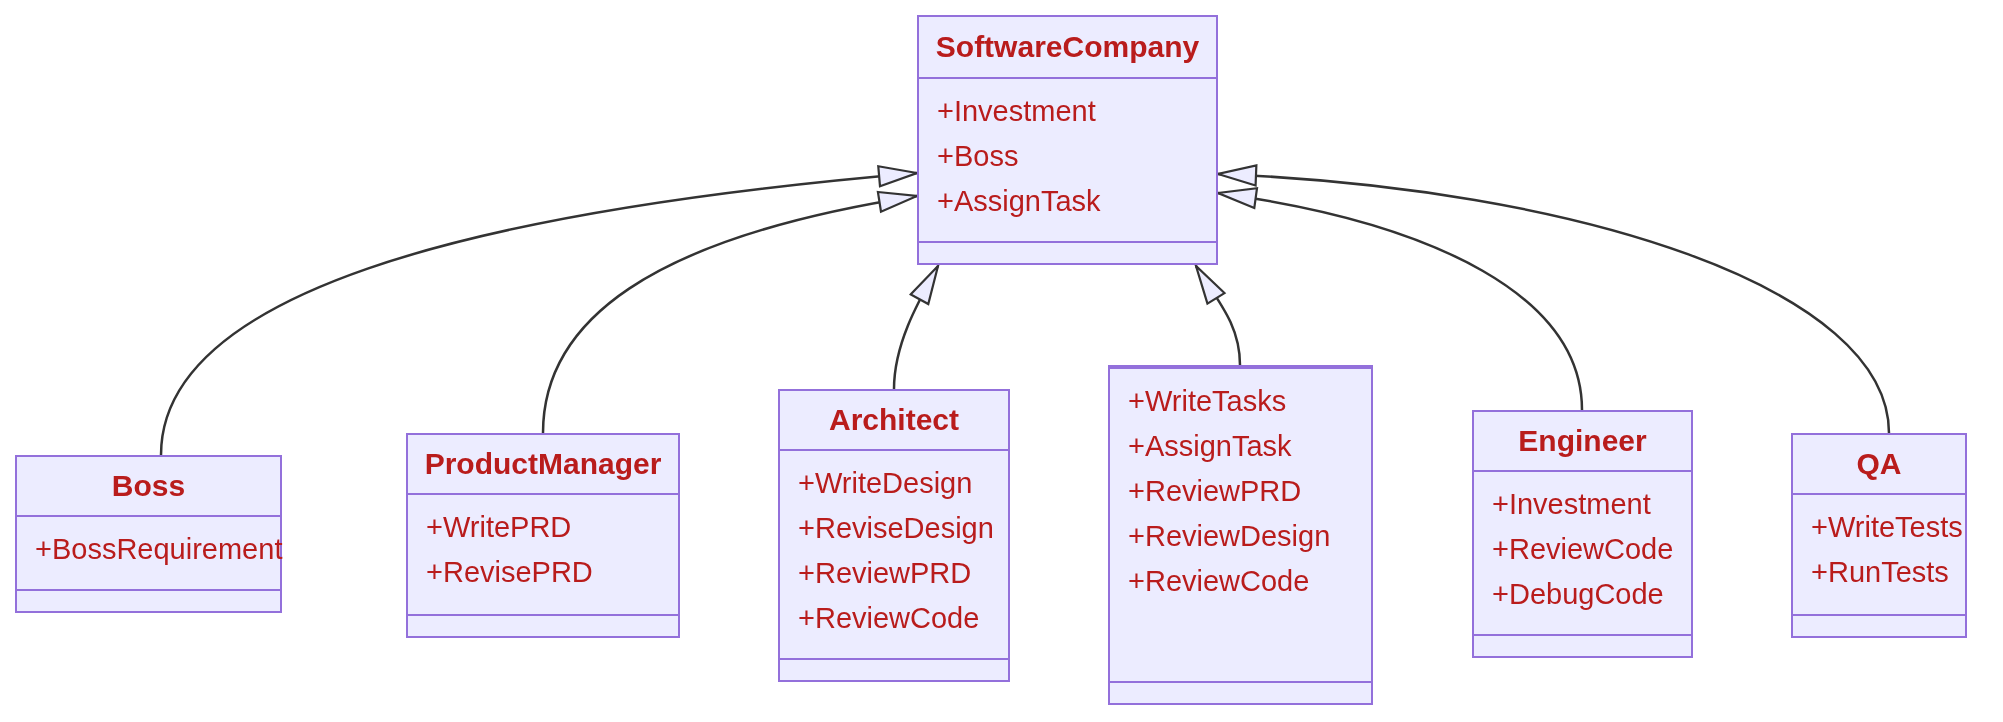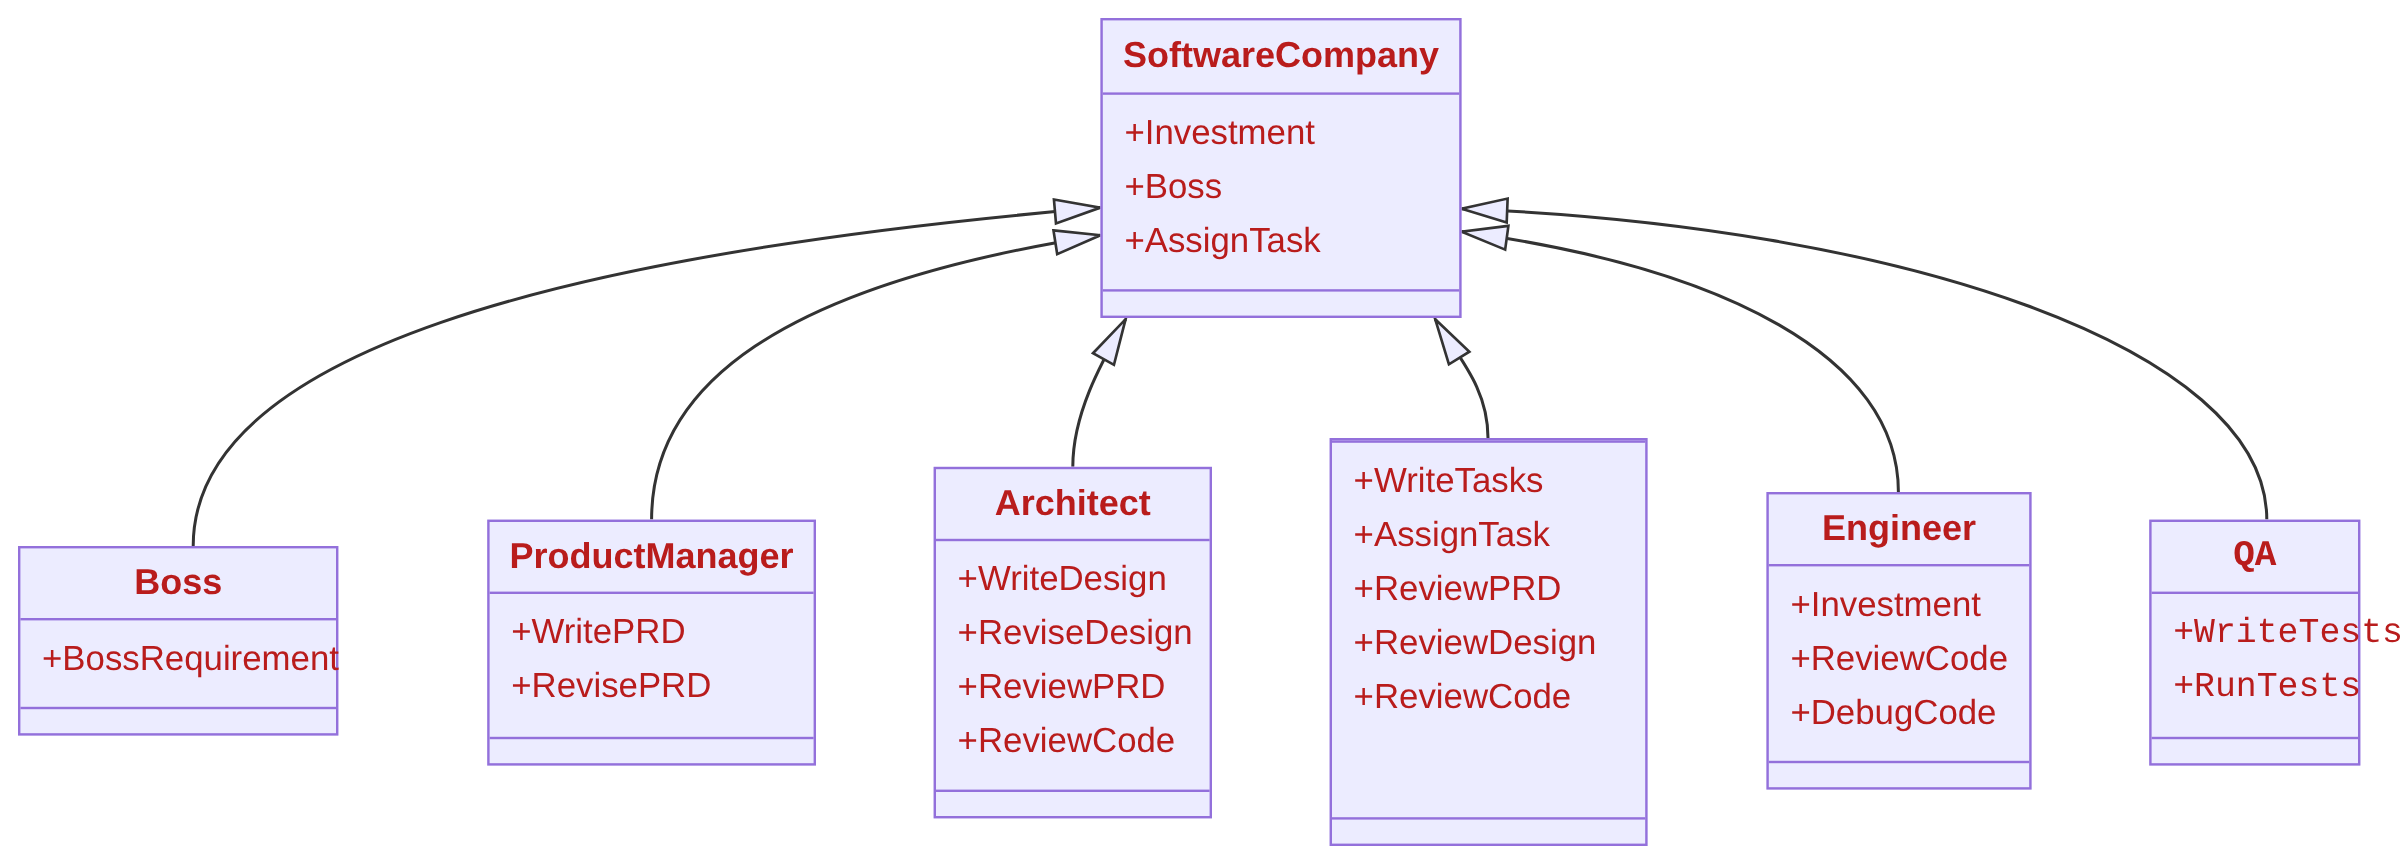--- a/index.html
+++ b/index.html
@@ -50,21 +50,21 @@
     height: 20px;
     border-top: 2px solid #9370DB;
   }
   
   #box-softwarecompany { left: 917px;  top: 15px;  width: 301px; height: 250px; }
   #box-boss            { left: 15px;   top: 455px; width: 267px; height: 158px; }
   #box-productmanager  { left: 406px;  top: 433px; width: 274px; height: 205px; }
   #box-architect       { left: 778px;  top: 389px; width: 232px; height: 293px; justify-content: space-between; }
   #box-projectmanager  { left: 1108px; top: 365px; width: 265px; height: 340px; }
   #box-engineer        { left: 1472px; top: 410px; width: 221px; height: 248px; }
-  #box-qa              { left: 1791px; top: 433px; width: 176px; height: 205px; font-family: Liberation Mono, monospace; }
+  #box-qa              { left: 1791px; top: 433px; width: 176px; height: 205px; }
   #box-softwarecompany .class-title { height: 60px; }
 </style>
 </head>
 <body>
 
 <div id="canvas">
 
   <svg id="edges" viewBox="0 0 2003 722" xmlns="http://www.w3.org/2000/svg">
     <defs>
       <marker id="arrow-extension" markerUnits="userSpaceOnUse" markerWidth="44" markerHeight="30" refX="40" refY="13" orient="auto">

